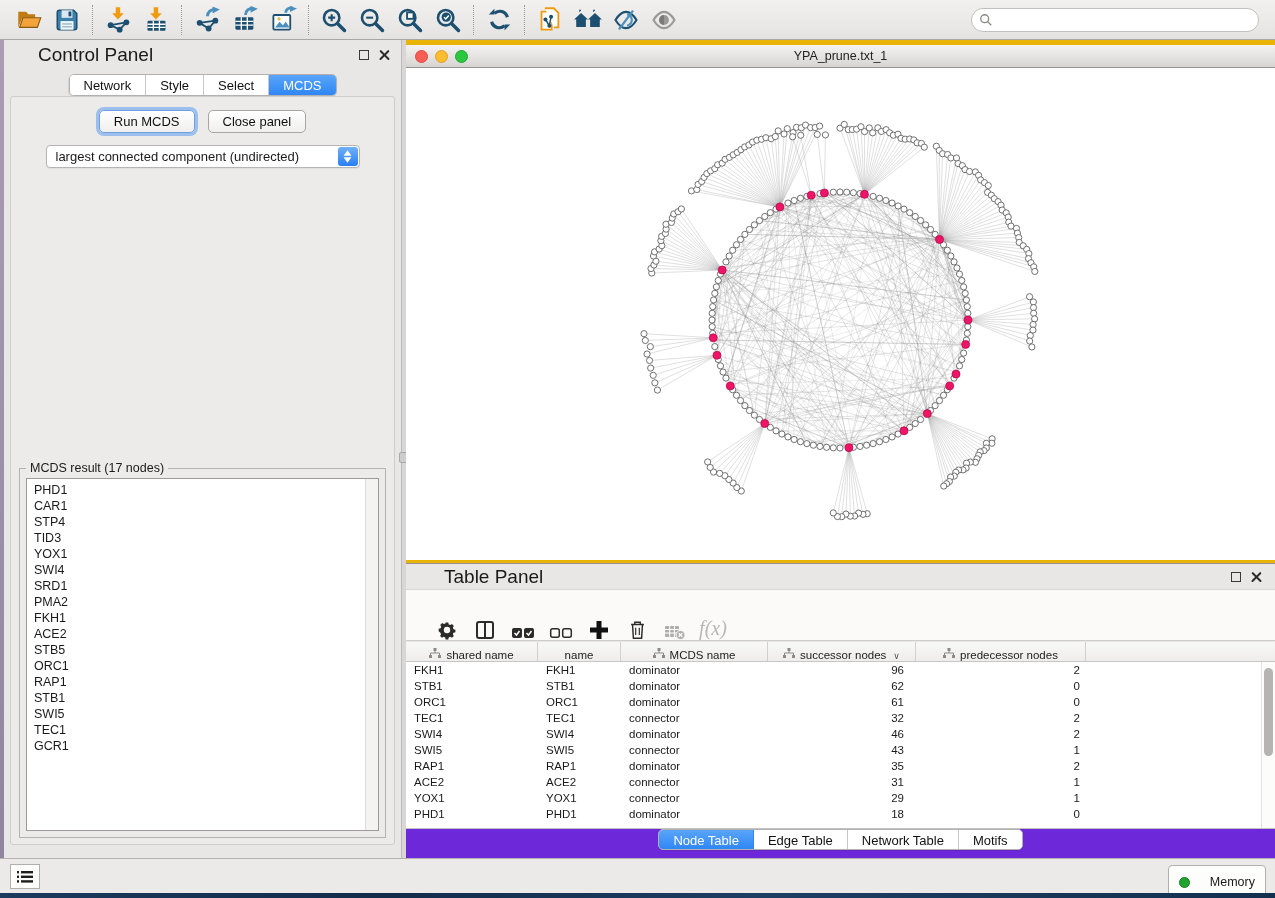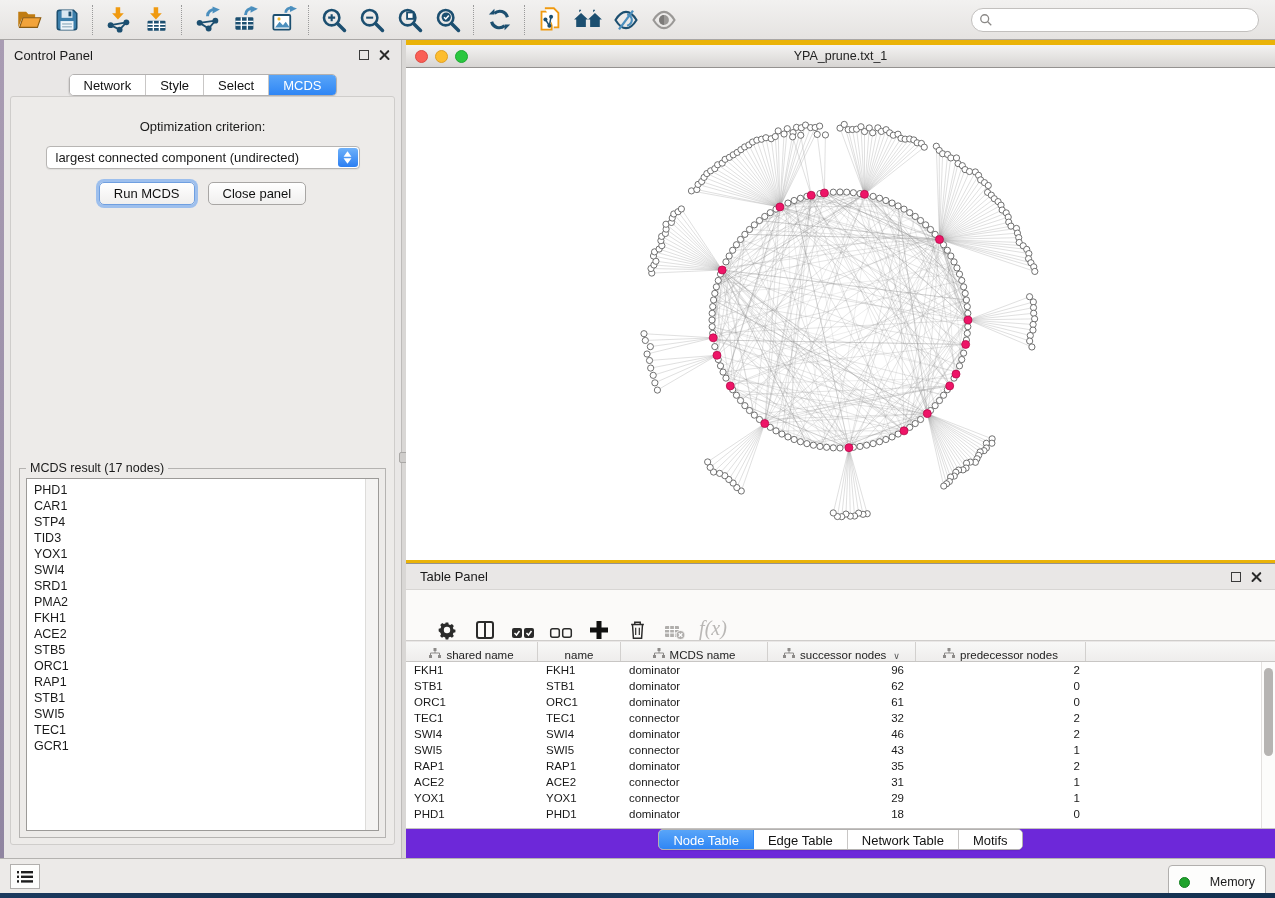--- a/index.html
+++ b/index.html
@@ -21,21 +21,21 @@
   
   #desk-left { position:absolute; left:0; top:40px; width:4px; height:853px;
     background:linear-gradient(#a99cb3,#8f84a0); }
   #desk-bottom { position:absolute; left:0; top:893px; width:1275px; height:5px;
     background:linear-gradient(90deg,#1b3a5e,#122c4b 30%,#1d3e63 60%,#13304f); }
 
   
   #control-panel { position:absolute; left:4px; top:40px; width:398px; height:818px;
     background:#e9e7e6; border-right:1px solid #bdbbb9; }
   .panel-head { height:26px; display:flex; align-items:center; padding:4px 10px 0 10px; }
-  .panel-title { font-size:13px; }
+  .panel-title { font-size:19px;margin-left:24px; }
   .panel-btns { margin-left:auto; display:flex; gap:10px; align-items:center; }
   .float-btn { width:10px; height:10px; border:1.6px solid #3a3a3a; background:transparent; }
   .close-btn { width:12px; height:12px; position:relative; }
   .close-btn:before,.close-btn:after { content:""; position:absolute; left:-1px; top:5px;
     width:13px; height:2.4px; background:#2b2b2b; border-radius:1px; }
   .close-btn:before { transform:rotate(45deg); } .close-btn:after { transform:rotate(-45deg); }
 
   .seg { display:flex; border:1px solid #b3b1b0; border-radius:5px; overflow:hidden;
     background:#fff; height:22px; box-shadow:0 1px 1px rgba(0,0,0,.08); }
   .seg-btn { font-size:13px; padding:2px 14px; line-height:17px; border-right:1px solid #c9c7c6;
@@ -288,35 +288,34 @@
       </span>
     </div>
     <div id="cp-tabs" class="seg">
         <div class="seg-btn">Network</div>
         <div class="seg-btn">Style</div>
         <div class="seg-btn">Select</div>
         <div class="seg-btn active">MCDS</div>
       </div>
 
     <div id="cp-content">
-      <div id="opt-label">Optimization criterion:</div>
+      <div id="cp-buttons">
+        <button class="mac-btn focus">Run MCDS</button>
+        <button class="mac-btn">Close panel</button>
+      </div>
       <div id="opt-select">
         <span>largest connected component (undirected)</span>
         <span id="opt-stepper">
           <svg width="9" height="6" viewBox="0 0 10 6">
               <path d="M5 0l4.4 6H.6z" fill="#fff"></path>
             </svg>
           <svg width="9" height="6" viewBox="0 0 10 6">
               <path d="M5 6L.6 0h8.8z" fill="#fff"></path>
             </svg>
         </span>
-      </div>
-      <div id="cp-buttons">
-        <button class="mac-btn focus">Run MCDS</button>
-        <button class="mac-btn">Close panel</button>
       </div>
 
       <div id="mcds-group">
         <span id="mcds-legend">MCDS result (17 nodes)</span>
         <div id="mcds-list">
           <ul id="mcds-items">
               <li>PHD1</li>
               <li>CAR1</li>
               <li>STP4</li>
               <li>TID3</li>

